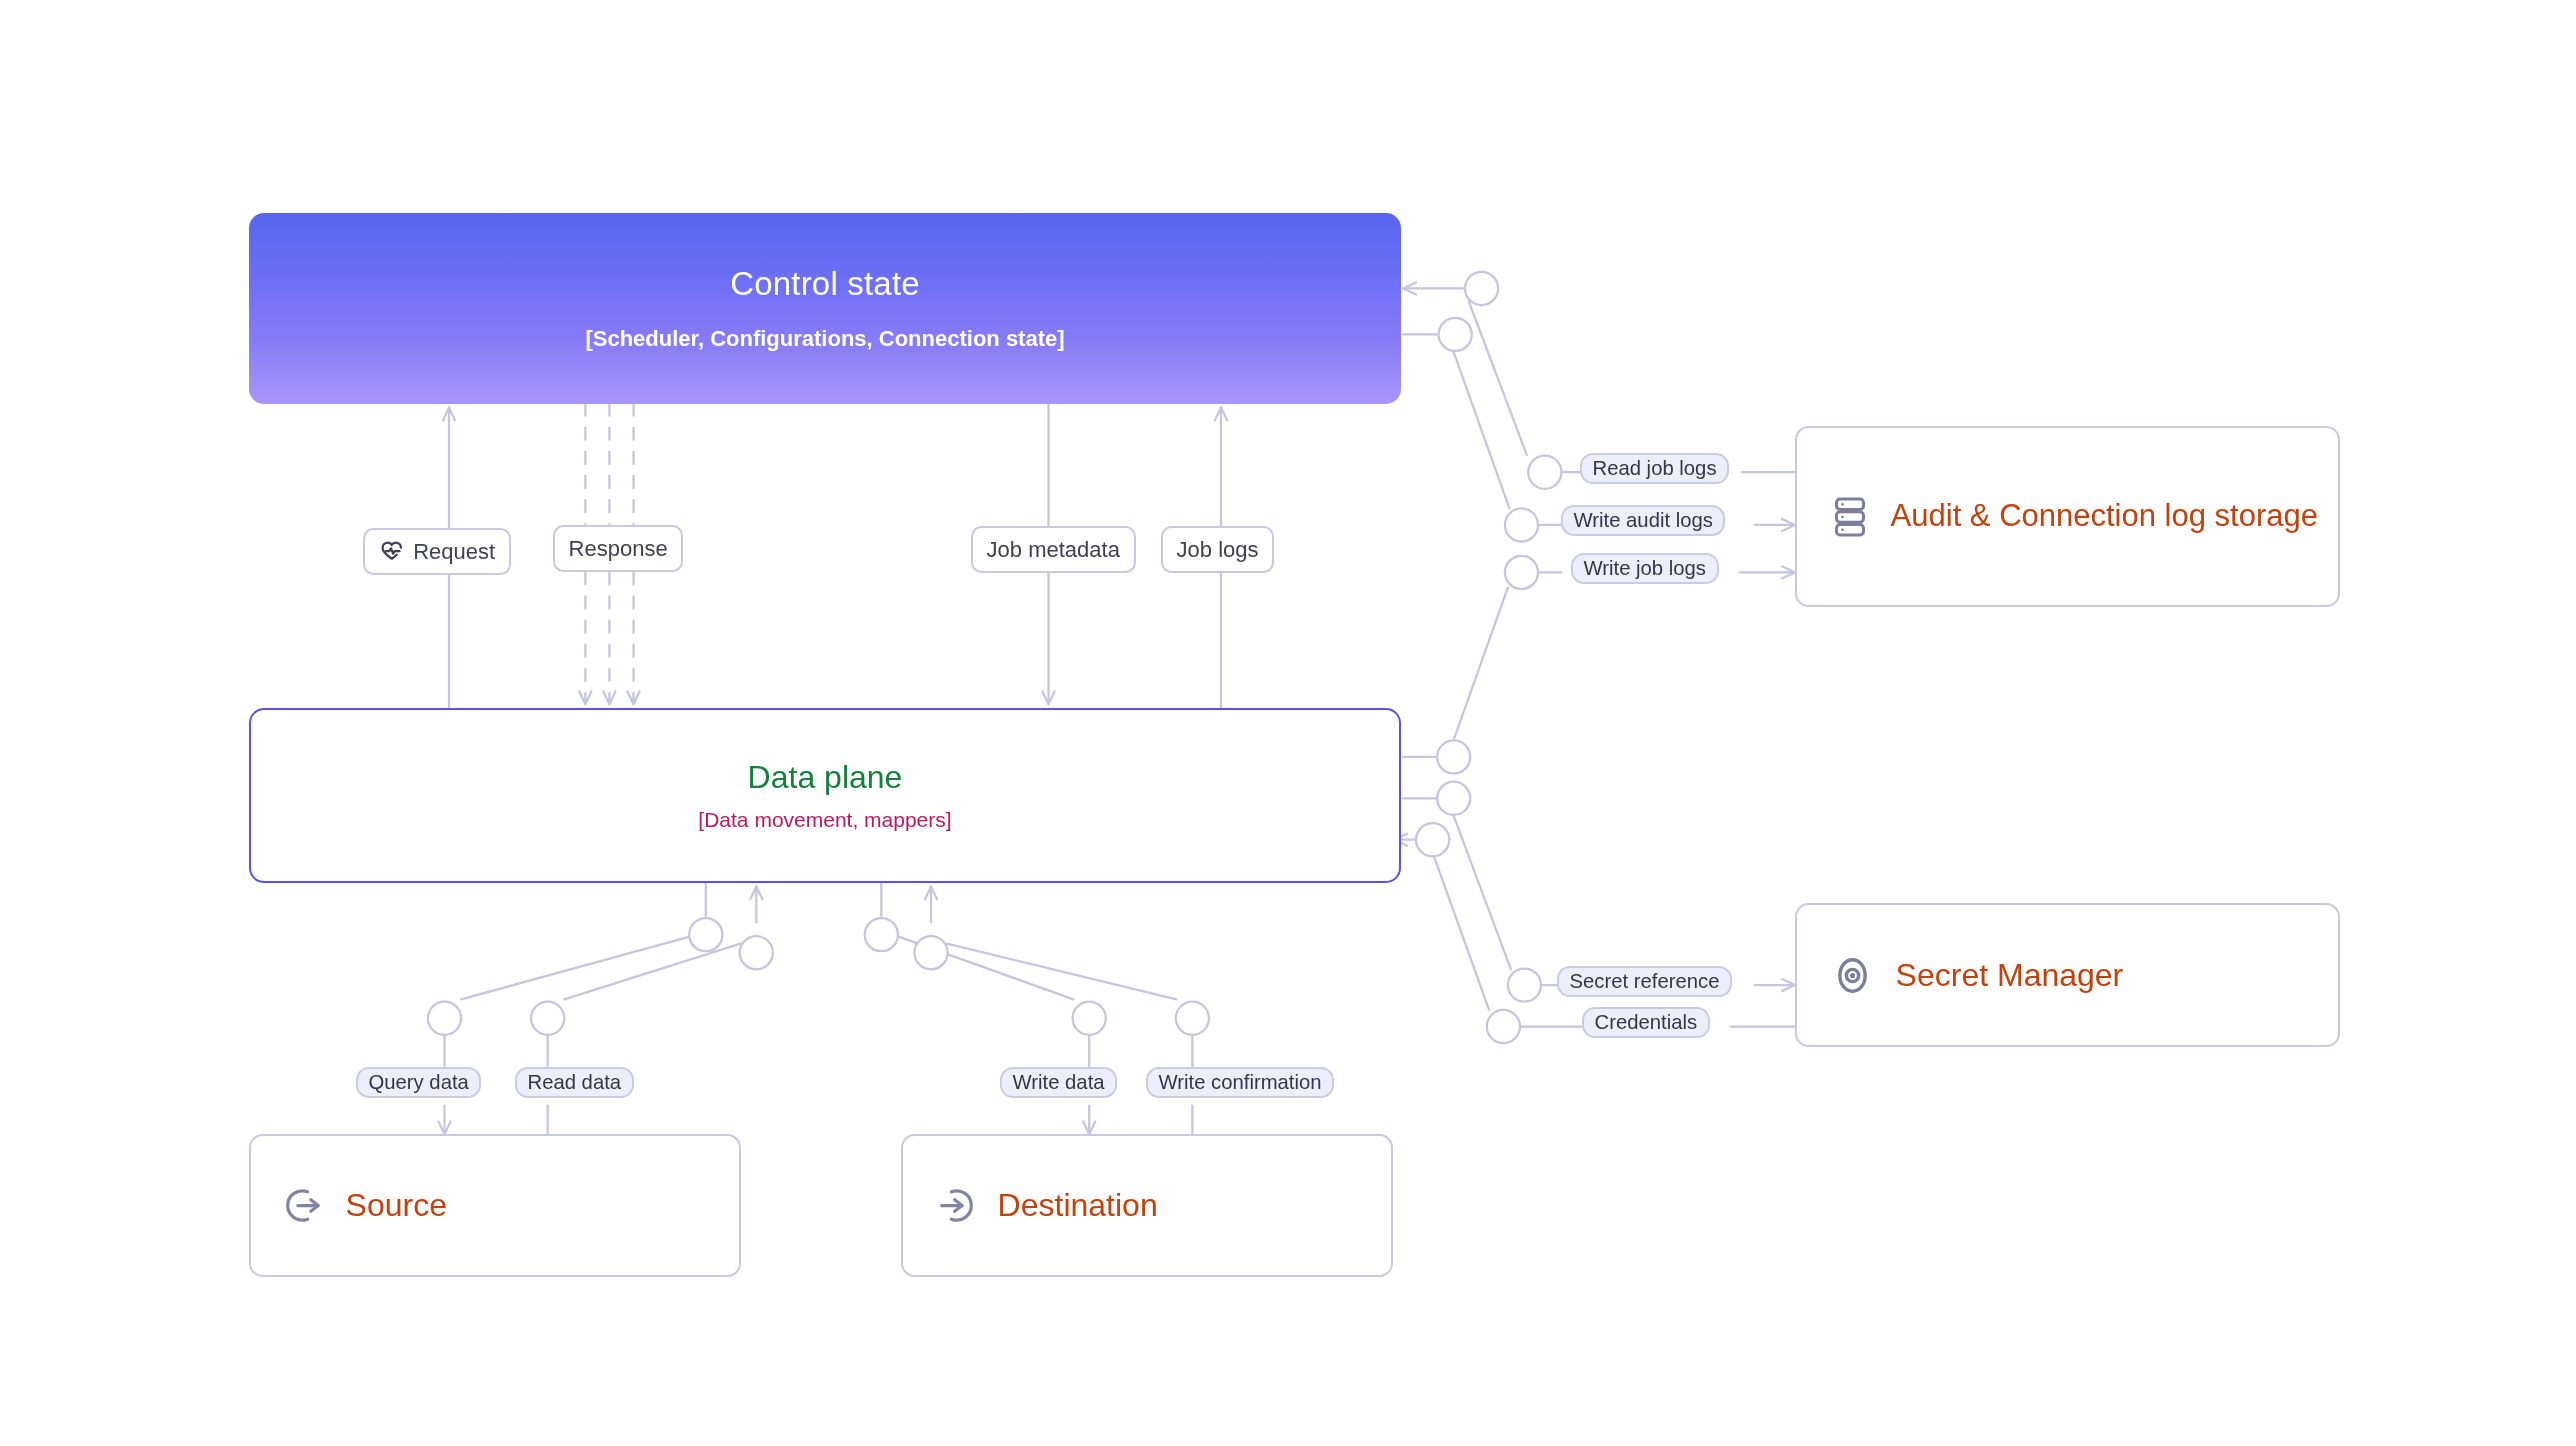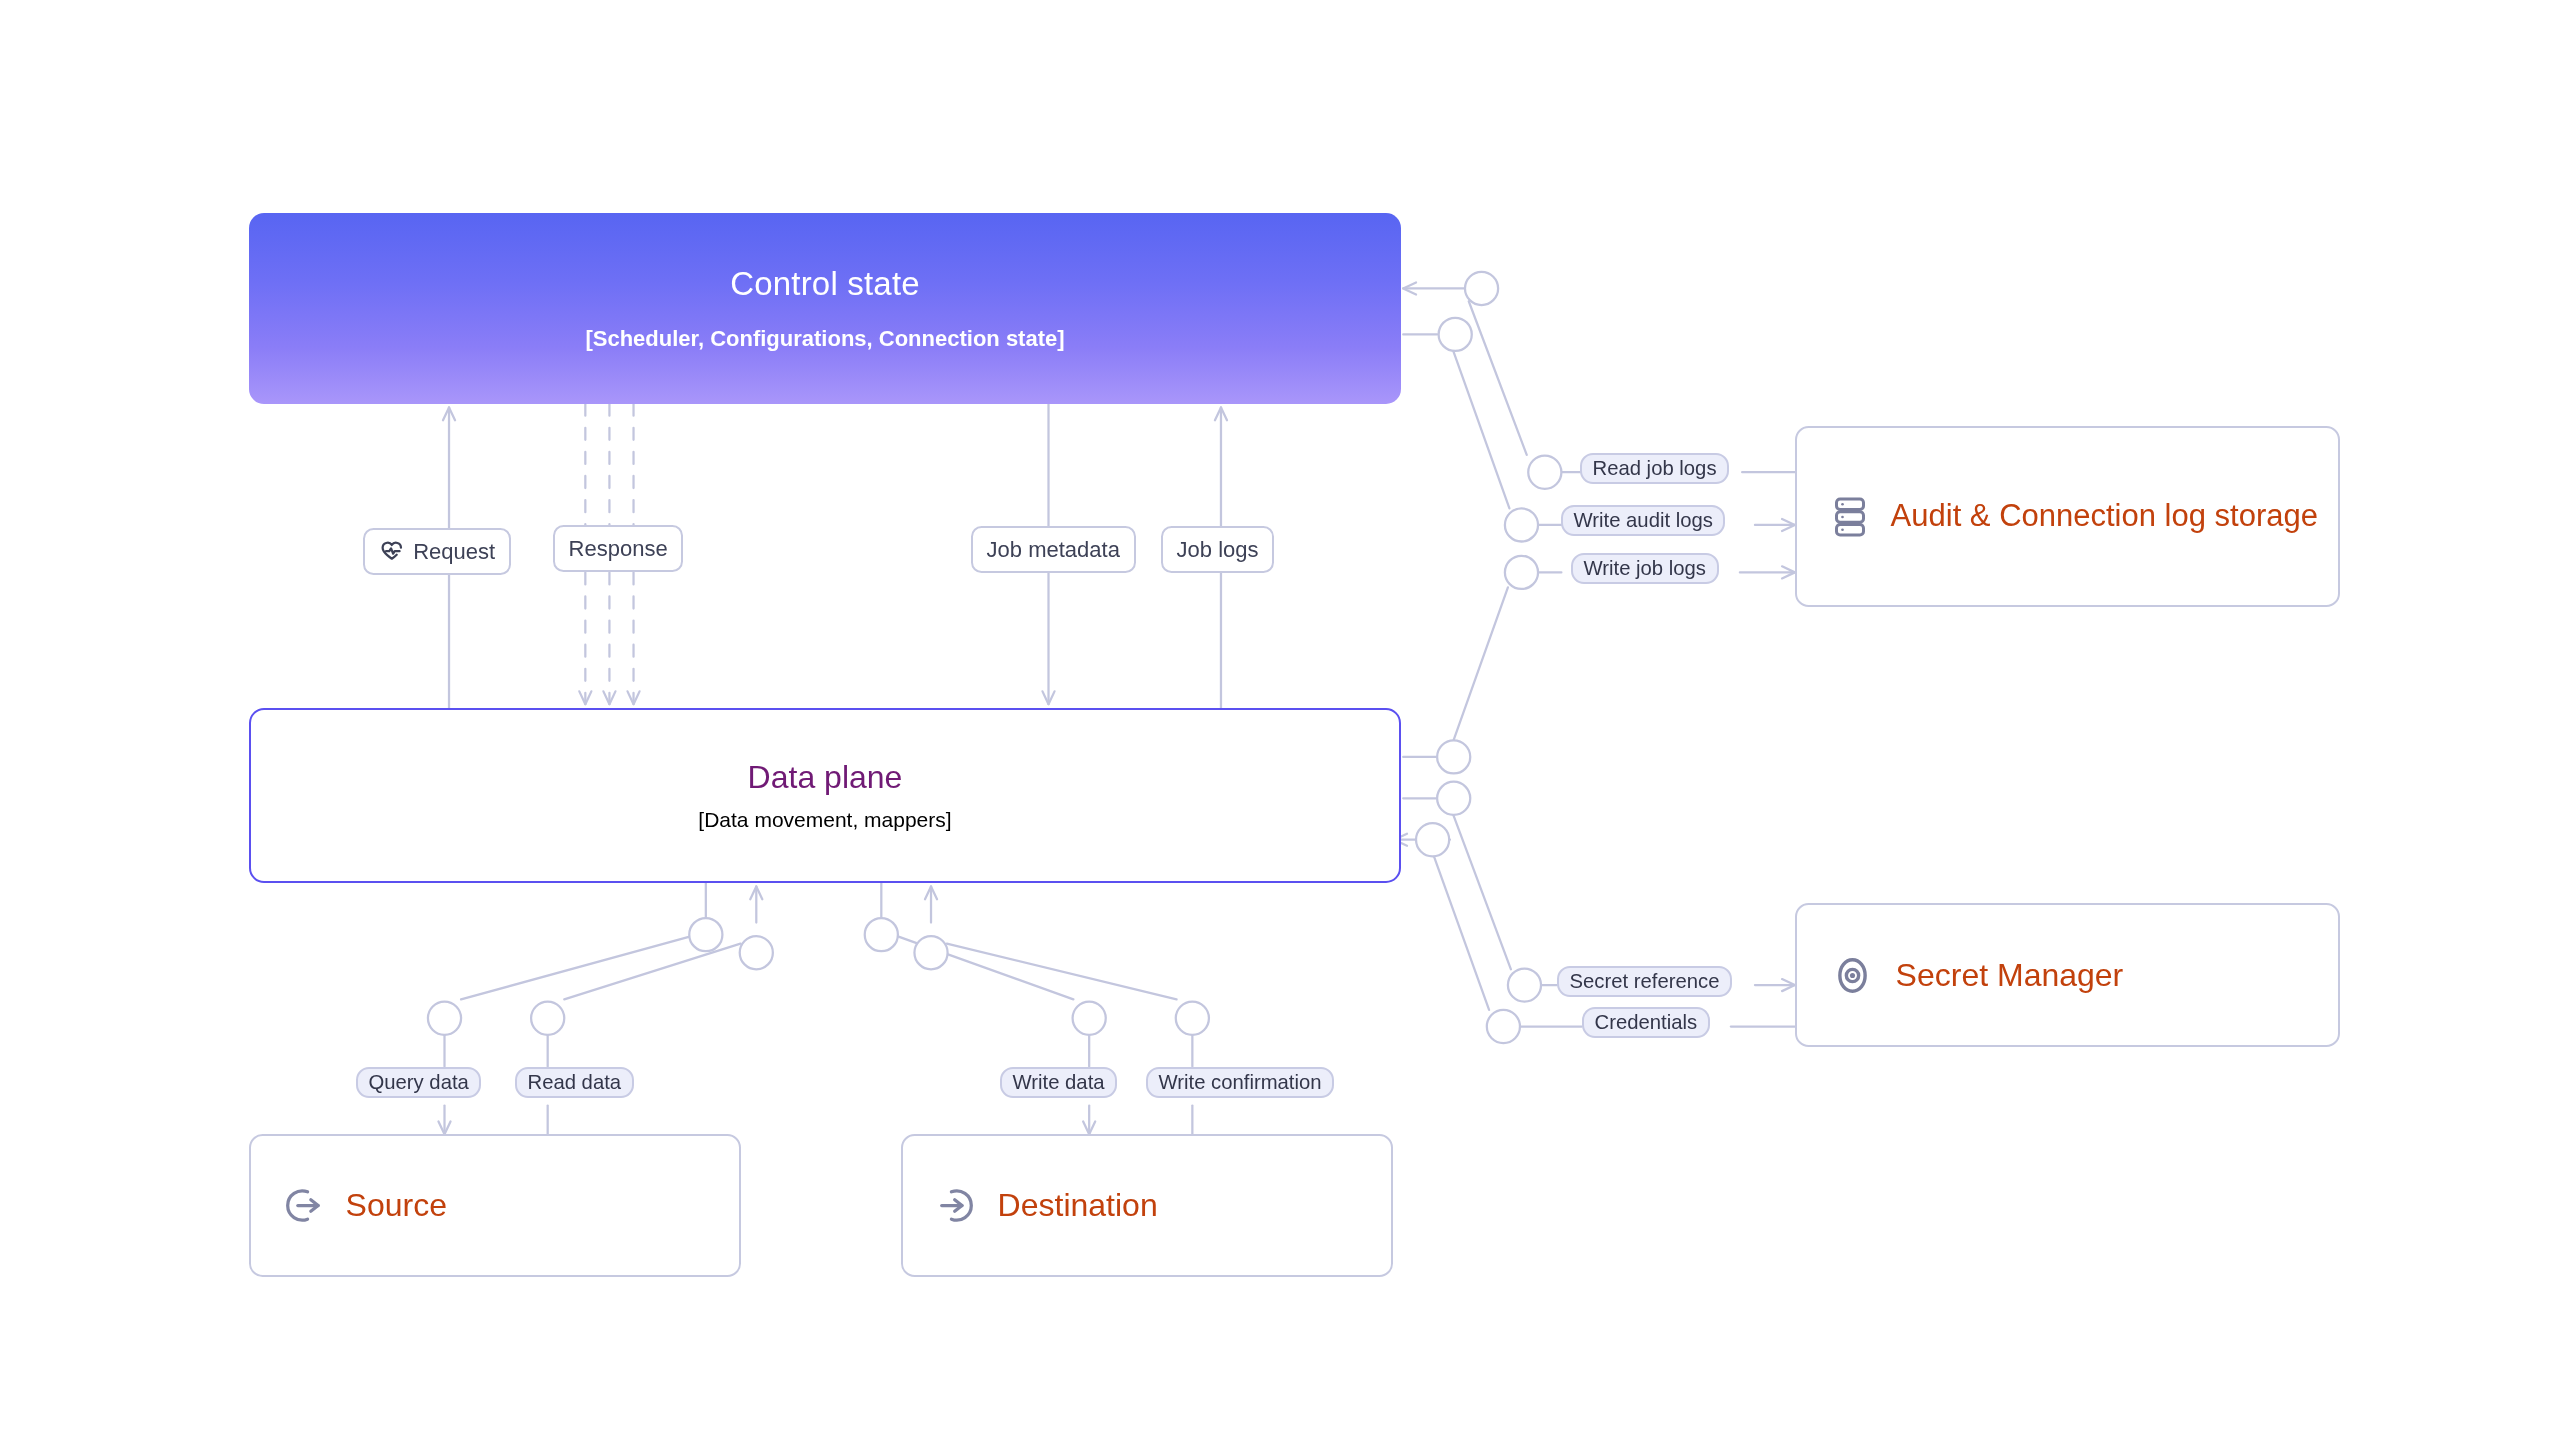--- a/index.html
+++ b/index.html
@@ -23,22 +23,22 @@
     background:linear-gradient(180deg,#5865f2 0%,#6d6ff5 35%,#8a7df7 70%,#a996fa 100%);
     color:#ffffff;
   }
   #control-plane .plane-title{font-size:33px;font-weight:400;letter-spacing:0.2px;line-height:1.1;}
   #control-plane .plane-sub{font-size:22px;font-weight:700;margin-top:24px;line-height:1.1;}
 
   #data-plane{
     left:249px;top:708px;width:1152px;height:175px;
     background:#ffffff;border:2.3px solid #5b50f0;color:#3b3f53;
   }
-  #data-plane .plane-title{font-size:32px;font-weight:400;color:#701a75;line-height:1.1;}
-  #data-plane .plane-sub{font-size:21px;font-weight:400;color:#000000;margin-top:13.6px;line-height:1.1;}
+  #data-plane .plane-title{font-size:32px;font-weight:400;color:#15803d;line-height:1.1;}
+  #data-plane .plane-sub{font-size:21px;font-weight:400;color:#be185d;margin-top:13.6px;line-height:1.1;}
 
   
   .card{
     position:absolute;box-sizing:border-box;
     background:#ffffff;border:2.3px solid #c6c9e0;border-radius:13.6px;
     display:flex;align-items:center;
   }
   .card .card-label{font-size:32px;color:#c2410c;font-weight:400;line-height:1.2;}
   .card .card-icon{flex:0 0 auto;display:flex;align-items:center;justify-content:center;}
 

